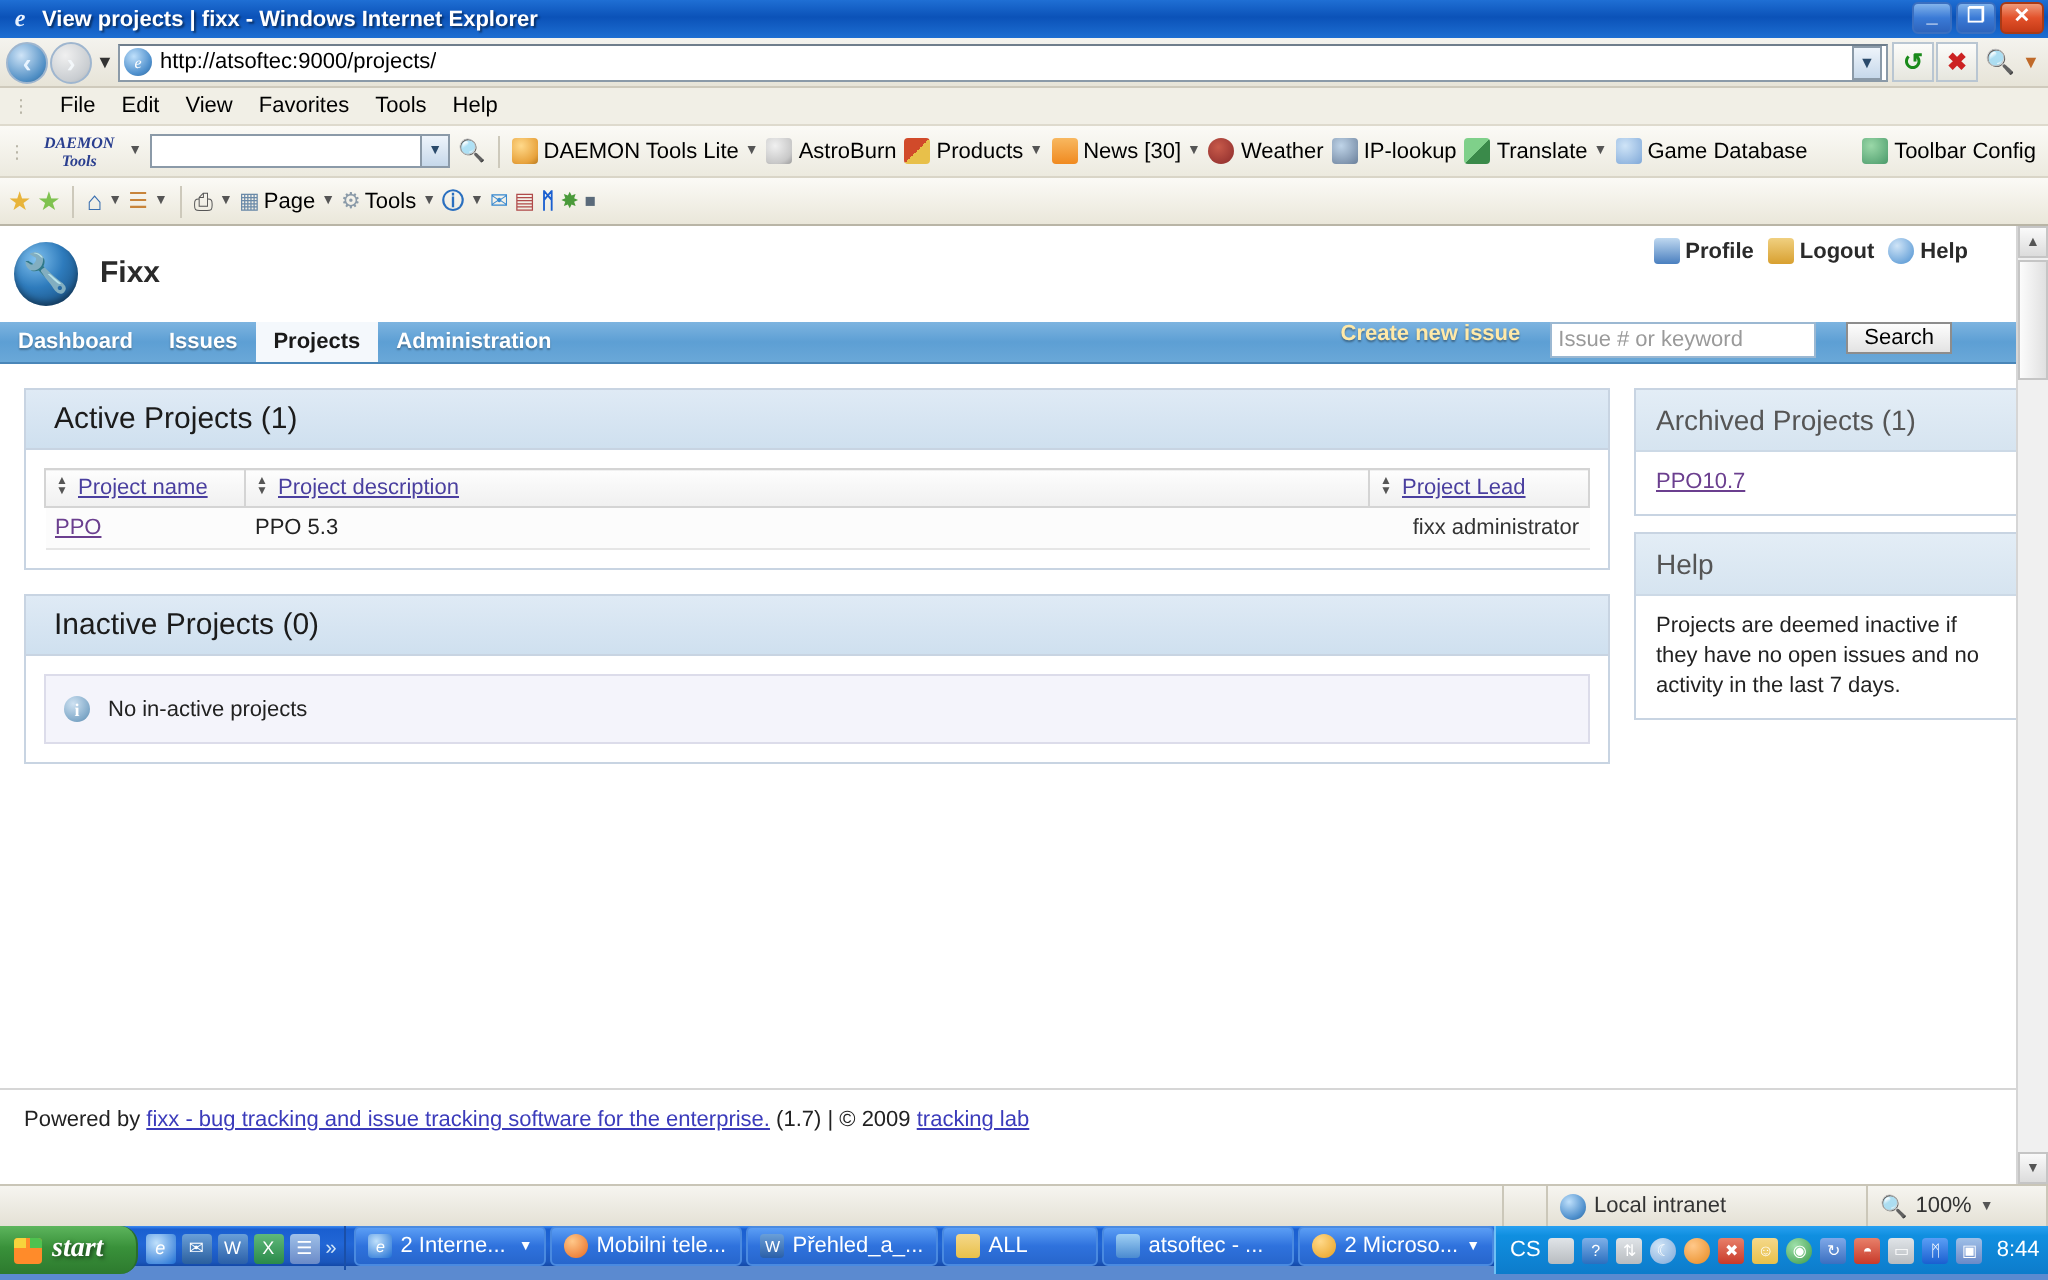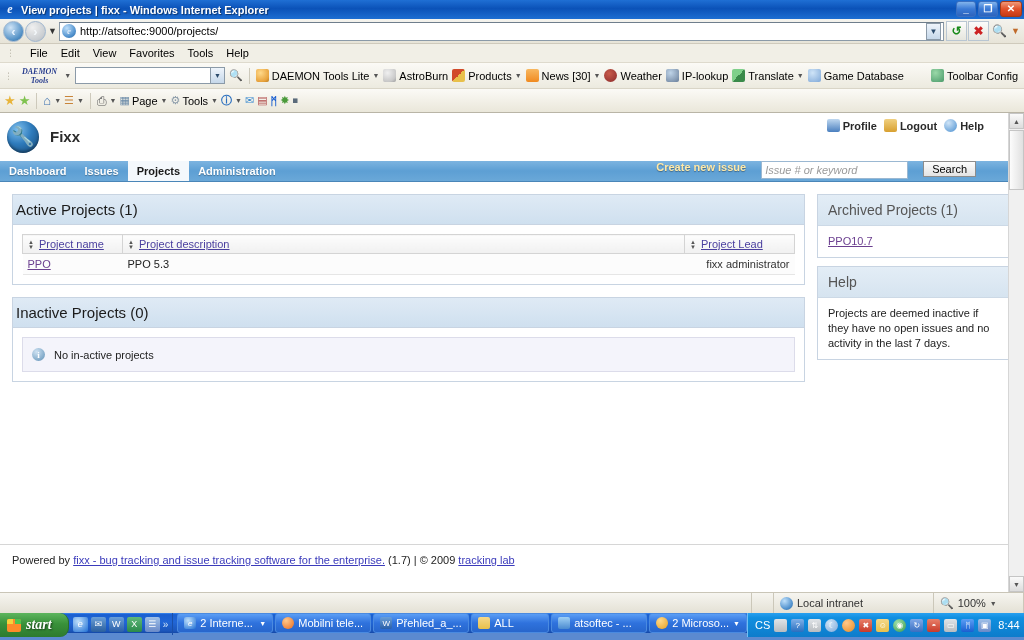--- a/index.html
+++ b/index.html
@@ -221,22 +221,22 @@
   }
   .nav-right {
     margin-left: auto; display: flex; align-items: flex-start; gap: 15px;
     padding-right: 32px;
   }
   .create-issue {
     color: #ffe9a8; font-size: 11px; font-weight: bold;
     text-shadow: 0 1px 1px rgba(0,0,0,.35);
   }
   .nav-search {
-    width: 147px; height: 16px; background: #fff; border: 1px solid #9bb8d2;
-    display: flex; align-items: center; padding: 8px 3px; font-style: italic;
+    width: 133px; height: 16px; background: #fff; border: 1px solid #9bb8d2;
+    display: flex; align-items: center; padding: 8px 3px;
   }
   .nav-search .ph { color: #9a9a9a; font-size: 11px; }
   .searchbtn {
     height: 16px; padding: 0 8px;
     background: linear-gradient(180deg,#fdfdfd,#e3e3e3);
     border: 1px solid #8d8d8d; font-size: 11px; color: #000;
     display: flex; align-items: center;
   }
 
   
@@ -244,21 +244,21 @@
     display: flex; gap: 12px; padding: 12px 26px 0 12px;
     background: #ffffff;
     align-items: flex-start;
   }
   .main-col { width: 793px; flex: none; }
   .side-col { width: 193px; flex: none; }
 
   .panel { border: 1px solid #c8d4e2; background: #fff; }
   .panel-head {
     background: linear-gradient(180deg,#dfeaf5 0%,#cfe0ef 100%);
-    padding: 6px 3px; font-size: 15px; color: #1b1b1b;
+    padding: 6px 14px; font-size: 15px; color: #1b1b1b;
     border-bottom: 1px solid #c8d4e2;
   }
   .panel-body { padding: 9px; background: #fff; }
 
   table.proj { width: 100%; border-collapse: collapse; font-size: 11px; }
   table.proj th {
     background: linear-gradient(180deg,#fdfdfd,#f0f0f0);
     border: 1px solid #d4d4d4;
     padding: 3px 5px; text-align: left; font-weight: normal;
     white-space: nowrap;

